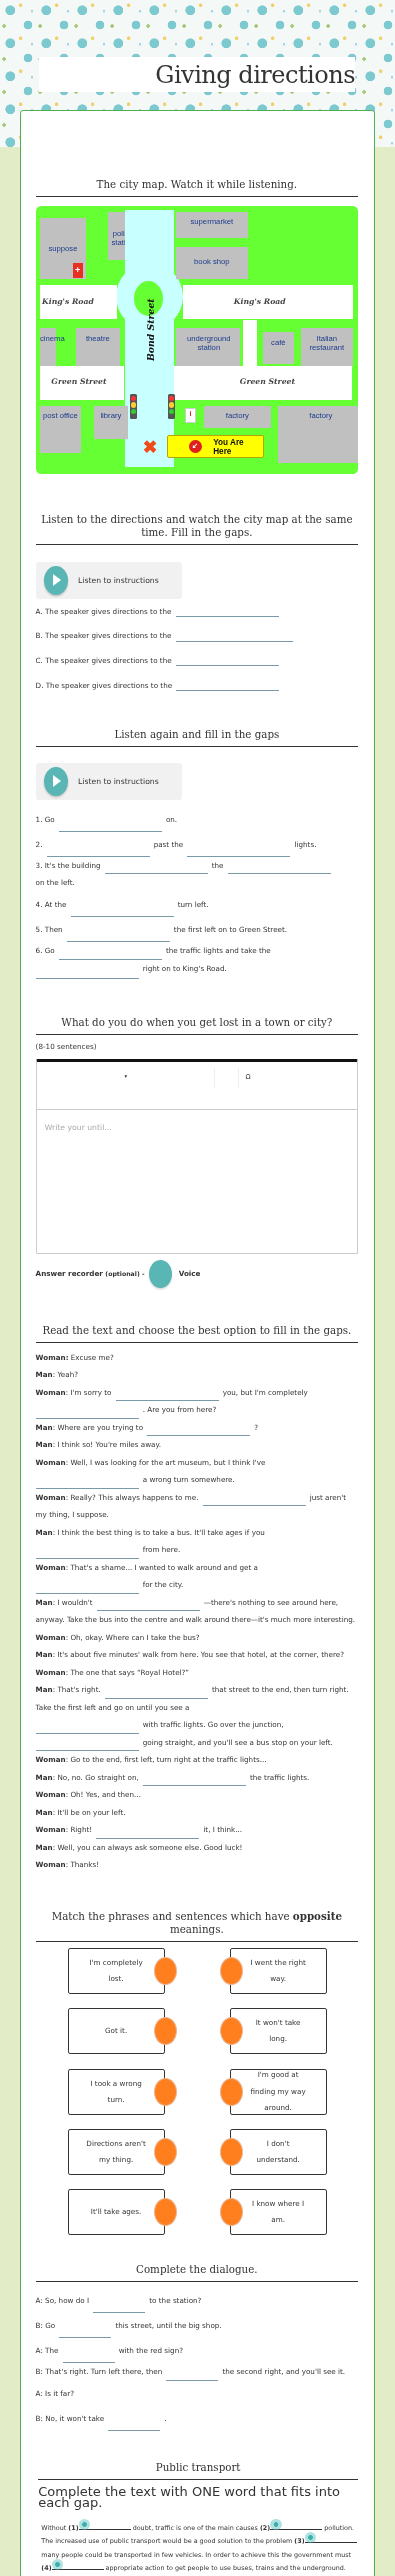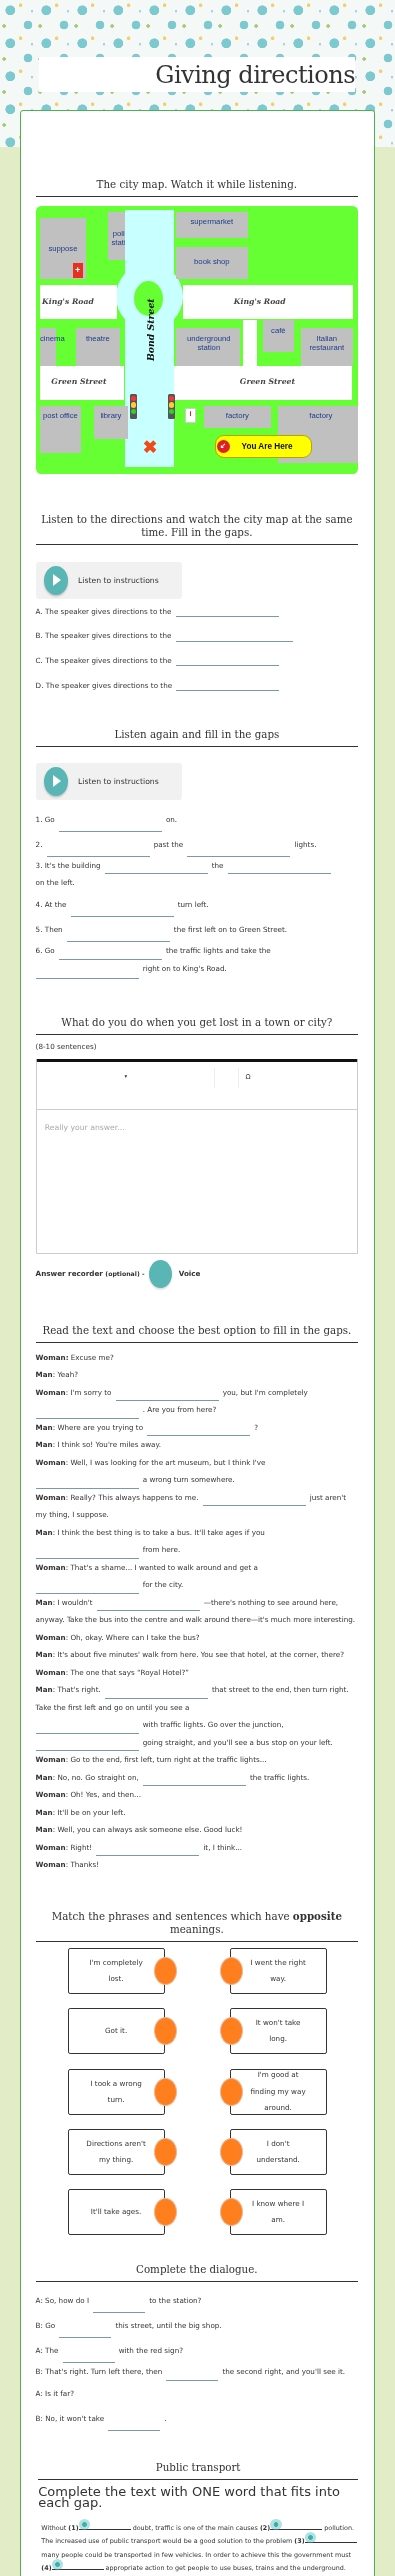--- a/index.html
+++ b/index.html
@@ -66,22 +66,22 @@
     font-family: "Liberation Sans", sans-serif;
   }
   .m { position: absolute; }
   .bld { background: #c0c0c0; color: #1d3c8c; font-size: 7.7px; text-align: center; line-height: 1.2; }
   .road { background: #fff; }
   .bond { background: #c8ffff; }
   .rname { font-family: "DejaVu Serif", serif; font-style: italic; font-weight: bold; color: #444; font-size: 7.7px; }
   .tl { width: 7.2px; height: 25px; background: #555; border-radius: 1.5px; }
   .tl i { display: block; width: 5.2px; height: 5.2px; border-radius: 50%; margin: 1.5px 1px; }
   .here {
-    background: #ffff00; border: 0.5px solid #b5a500; border-radius: 9px; font-weight: bold;
-    font-size: 8.2px; color: #111; display: flex; align-items: center; padding-left: 1px; margin-left: 48px;
+    background: #ffff00; border: 0.5px solid #b5a500; border-radius: 2px; font-weight: bold;
+    font-size: 8.2px; color: #111; display: flex; align-items: center; padding-left: 21px;
   }
   .here .dot { width: 13.4px; height: 13.4px; border-radius: 50%; background: #e02020; margin-right: 11.3px; position: relative; }
   .here .dot::after { content: "↙"; color: #fff; position: absolute; left: 3.1px; top: 1.5px; font-size: 7.2px; }
   
   .editor {
     border: 0.5px solid #ccc; border-top: 3.1px solid #111; border-radius: 1.5px; height: 195px; margin-top: 6.2px;
   }
   .toolbar { height: 48px; border-bottom: 0.5px solid #ccc; position: relative; }
   .toolbar .dd { position: absolute; left: 88px; top: 11.3px; font-size: 5.2px; }
   .toolbar .sep1 { position: absolute; left: 177px; top: 6.2px; height: 20.6px; border-left: 0.5px solid #eee; }
@@ -140,21 +140,21 @@
       <div class="m road" style="left:147px;top:79px;width:170px;height:34px"></div>
       <div class="m" style="left:98px;top:75px;width:29px;height:35px;border-radius:50%;background:#66ff33"></div>
       <div class="m rname" style="left:6.2px;top:91px">King's Road</div>
       <div class="m rname" style="left:198px;top:91px">King's Road</div>
 
       <div class="m bld" style="left:4.1px;top:122px;width:16px;height:56px;padding-top:5.2px">cinema</div>
       <div class="m bld" style="left:40px;top:122px;width:44px;height:41px;padding-top:5.2px">theatre</div>
       <div class="m bld" style="left:140px;top:122px;width:64px;height:47px;padding:5.2px 5.2px 0 7.2px">underground station</div>
 
       <div class="m road" style="left:207px;top:114px;width:14.4px;height:98px"></div>
-      <div class="m bld" style="left:227px;top:114px;width:31px;height:32px;padding-top:5.2px">café</div>
+      <div class="m bld" style="left:227px;top:126px;width:31px;height:32px;padding-top:5.2px">café</div>
       <div class="m bld" style="left:265px;top:122px;width:52px;height:40px;padding-top:5.2px">Italian restaurant</div>
       <div class="m rname" style="left:109px;top:155px;transform:rotate(-90deg);transform-origin:left top;font-size:9.3px;color:#111">Bond Street</div>
     </div>
     <div class="map" style="height:108px;border-radius:0 0 5.2px 5.2px;margin-top:-5.2px">
       <div class="m road" style="left:4.1px;top:0;width:84px;height:34px"></div>
       <div class="m bond" style="left:89px;top:0;width:49px;height:101px"></div>
       <div class="m road" style="left:138px;top:0;width:178px;height:34px"></div>
       <div class="m rname" style="left:15.5px;top:11.3px">Green Street</div>
       <div class="m rname" style="left:204px;top:11.3px">Green Street</div>
       <div class="m tl" style="left:94px;top:28px">
@@ -212,21 +212,21 @@
     <div style="height:37px"></div>
     <h2 class="sec">What do you do when you get lost in a town or city?</h2>
     <p class="p">(8-10 sentences)</p>
     <div class="editor">
       <div class="toolbar">
         <span class="dd">▾</span>
         <span class="sep1"></span>
         <span class="sep2"></span>
         <span class="om">Ω</span>
       </div>
-      <div class="ph">Really your answer...</div>
+      <div class="ph">Write your until...</div>
     </div>
     <div class="recorder">
       <span>Answer recorder</span>&nbsp;<small>(optional) -</small>
       <span class="rec-btn"></span>
       <span>Voice</span>
     </div>
 
     <div style="height:36px"></div>
     <h2 class="sec">Read the text and choose the best option to fill in the gaps.</h2>
     <div class="dlg p">
@@ -241,22 +241,22 @@
       <p><b>Woman</b><span>: That's a shame... I wanted to walk around and get a</span><br><span class="gap" style="margin-left:0"></span><span>for the city.</span></p>
       <p><b>Man</b><span>: I wouldn't</span><span class="gap"></span><span>—there's nothing to see around here, anyway. Take the bus into the centre and walk around there—it's much more interesting.</span></p>
       <p><b>Woman</b><span>: Oh, okay. Where can I take the bus?</span></p>
       <p><b>Man</b><span>: It's about five minutes' walk from here. You see that hotel, at the corner, there?</span></p>
       <p><b>Woman</b><span>: The one that says “Royal Hotel?”</span></p>
       <p><b>Man</b><span>: That's right.</span><span class="gap"></span><span>that street to the end, then turn right. Take the first left and go on until you see a</span><br><span class="gap" style="margin-left:0"></span><span>with traffic lights. Go over the junction,</span><br><span class="gap" style="margin-left:0"></span><span>going straight, and you'll see a bus stop on your left.</span></p>
       <p><b>Woman</b><span>: Go to the end, first left, turn right at the traffic lights...</span></p>
       <p><b>Man</b><span>: No, no. Go straight on,</span><span class="gap"></span><span>the traffic lights.</span></p>
       <p><b>Woman</b><span>: Oh! Yes, and then...</span></p>
       <p><b>Man</b><span>: It'll be on your left.</span></p>
+      <p><b>Woman</b><span>: Right!</span><span class="gap"></span><span>it, I think...</span></p>
       <p><b>Man</b><span>: Well, you can always ask someone else. Good luck!</span></p>
-      <p><b>Woman</b><span>: Right!</span><span class="gap"></span><span>it, I think...</span></p>
       <p><b>Woman</b><span>: Thanks!</span></p>
     </div>
 
     <div style="height:36px"></div>
     <h2 class="sec"><span>Match the phrases and sentences which have </span><b>opposite</b><span> meanings.</span></h2>
     <div class="match">
       <div class="mbox" style="left:32px;top:0">I'm completely lost.</div>
       <div class="mbox" style="left:32px;top:60px">Got it.</div>
       <div class="mbox" style="left:32px;top:121px">I took a wrong turn.</div>
       <div class="mbox" style="left:32px;top:181px">Directions aren't my thing.</div>

